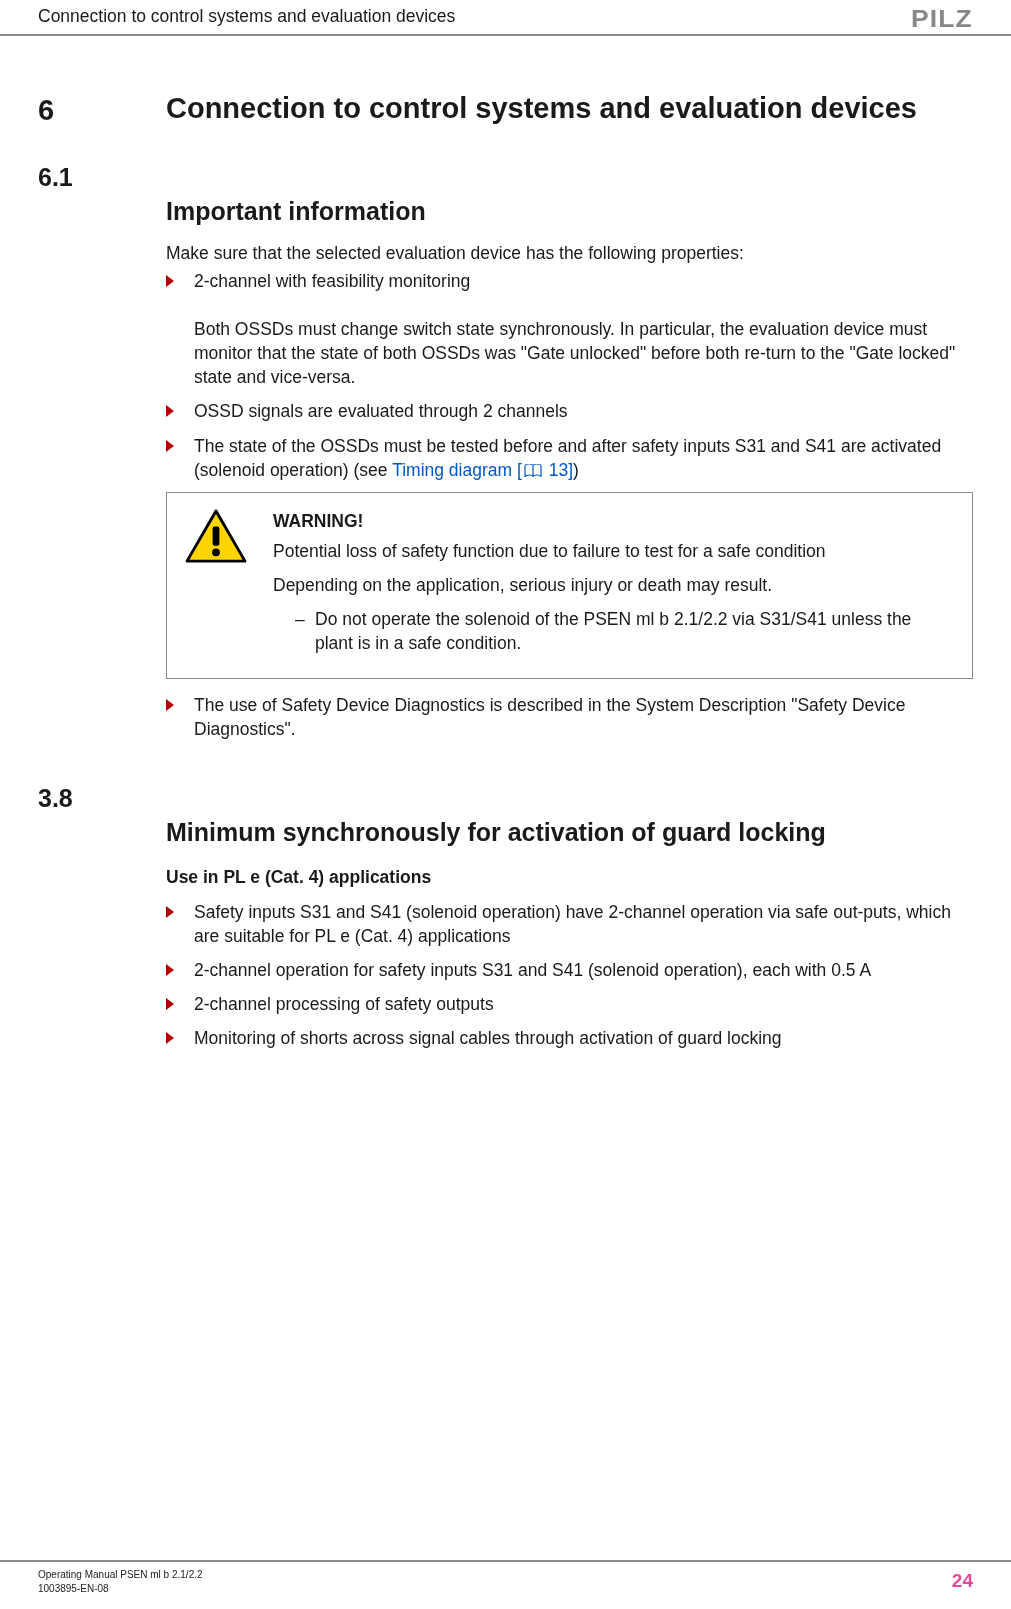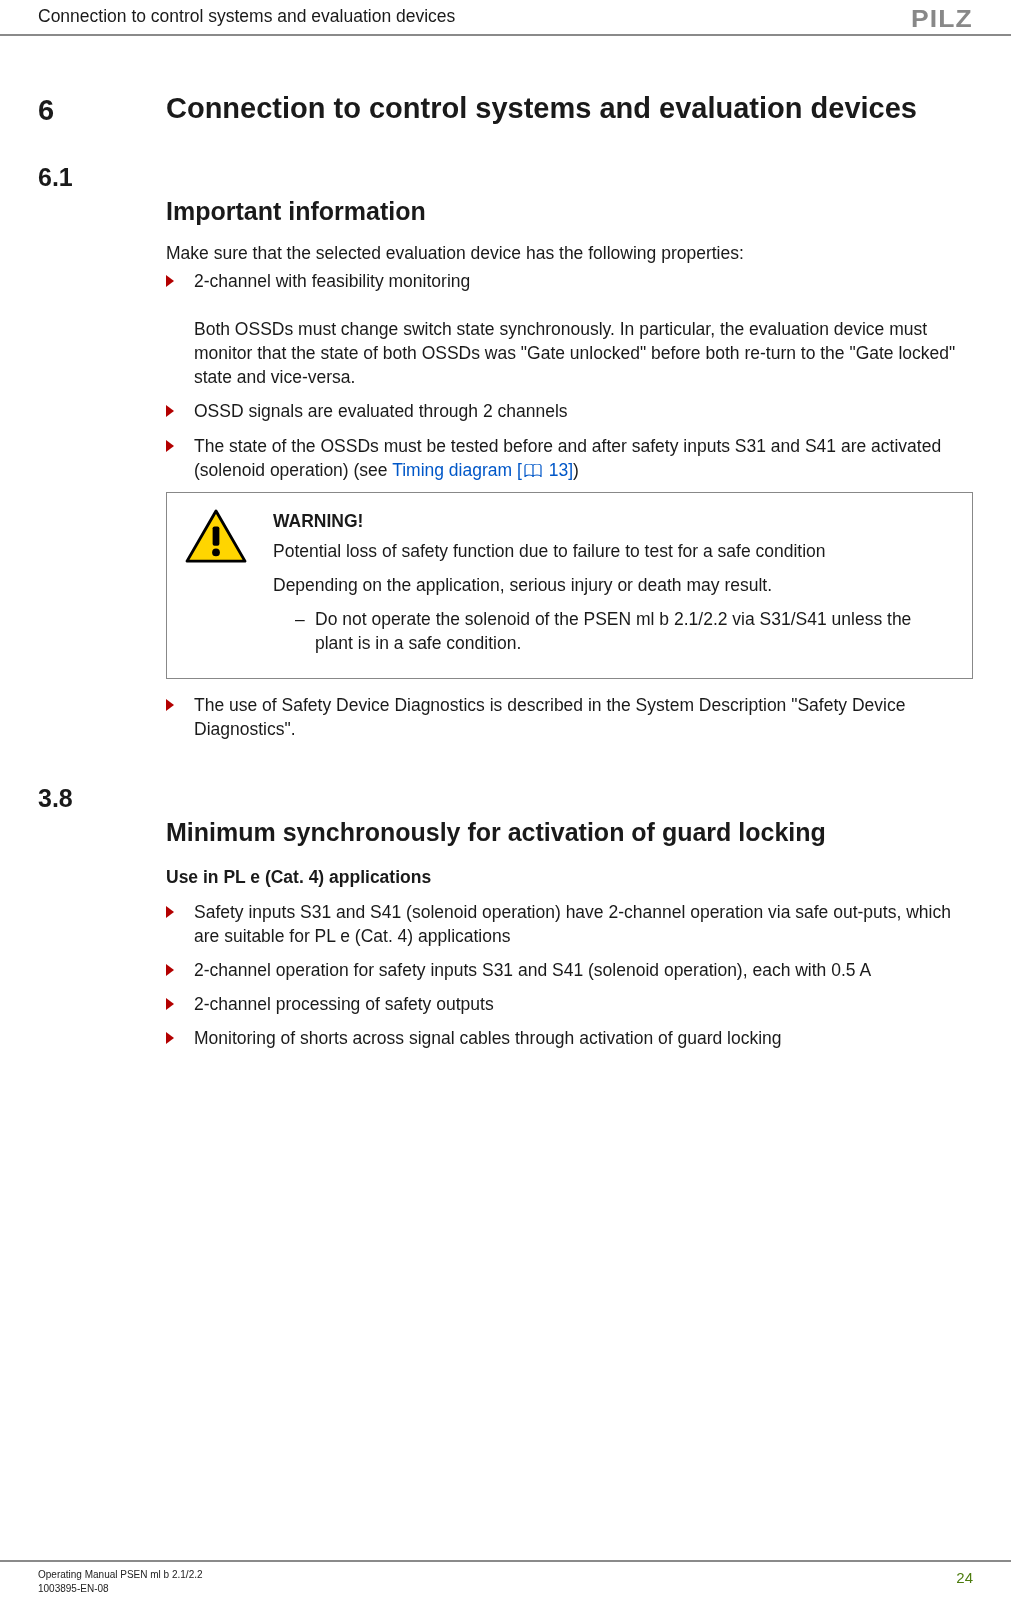--- a/index.html
+++ b/index.html
@@ -105,21 +105,21 @@
     .ftr {
       position: absolute;
       left: 0; right: 0; bottom: 14px;
       border-top: 2px solid #8a8a8a;
       padding: 6px 38px 0 38px;
       display: flex;
       justify-content: space-between;
       align-items: flex-start;
     }
     .ftr-left { font-size: 10px; line-height: 1.35; color: #222; }
-    .ftr-right { font-size: 15px; color: #4d7c0f; }
+    .ftr-right { font-size: 19px; color: #ec4899; font-weight: bold; }
 
     .mb0 { margin-bottom: 0; }
   </style>
 </head>
 <body>
 
 <div class="hdr">
   <div class="hdr-title">Connection to control systems and evaluation devices</div>
   <div class="logo">PILZ</div>
 </div>

